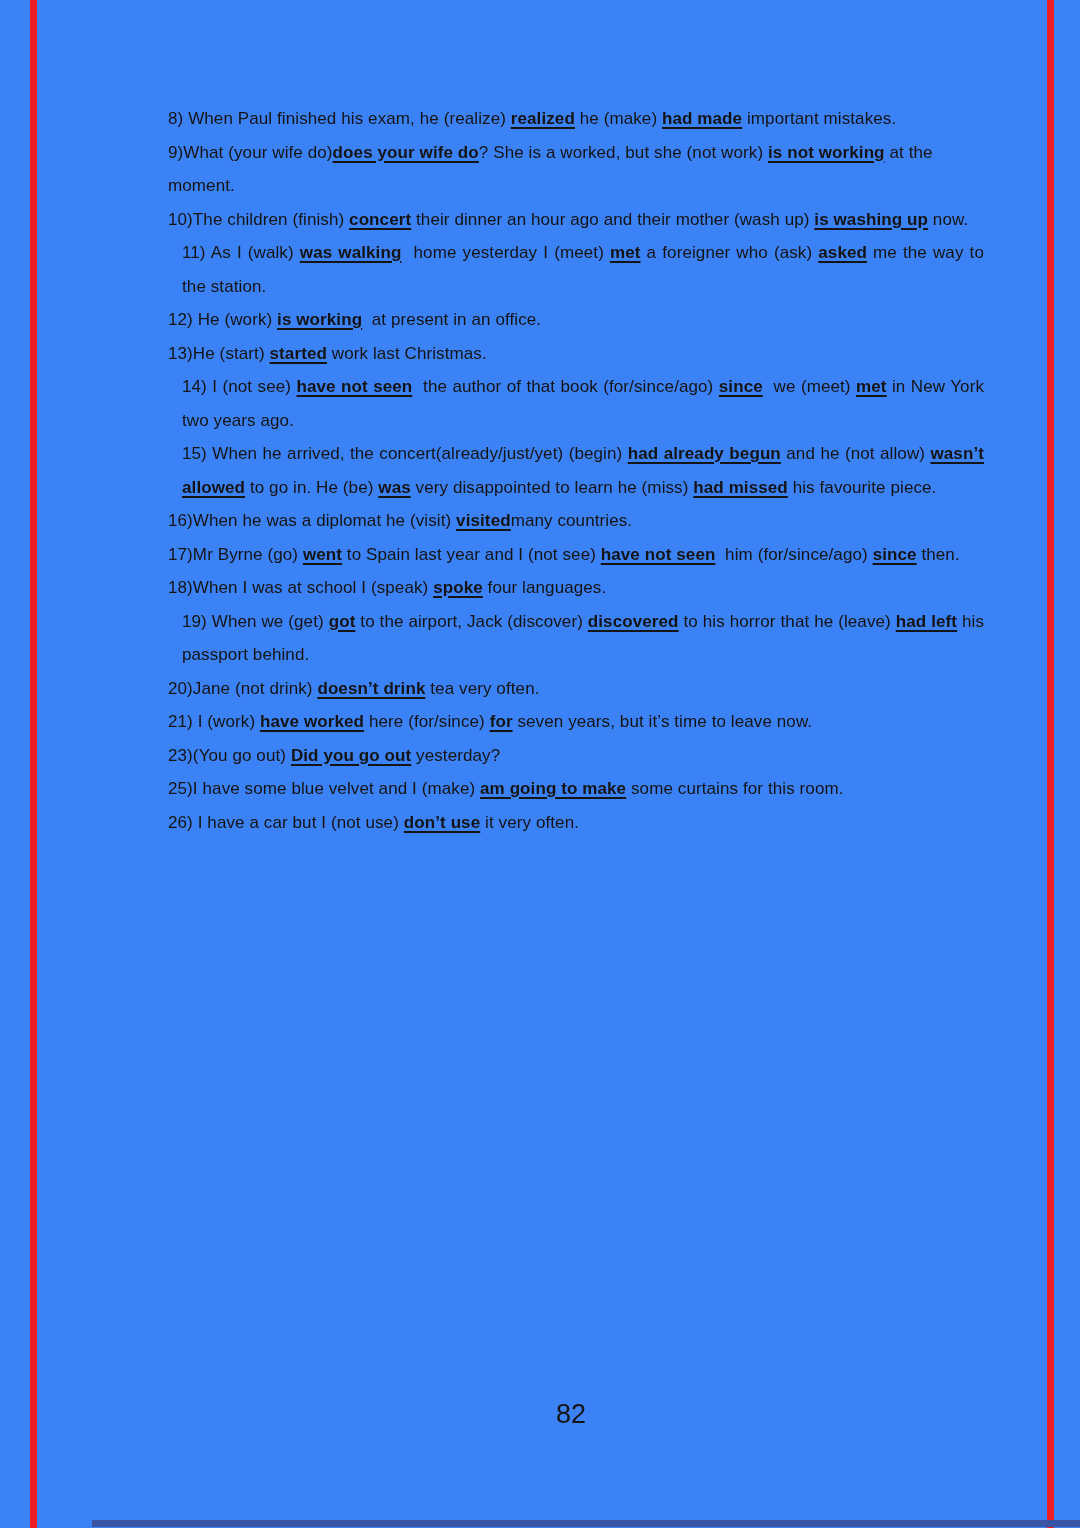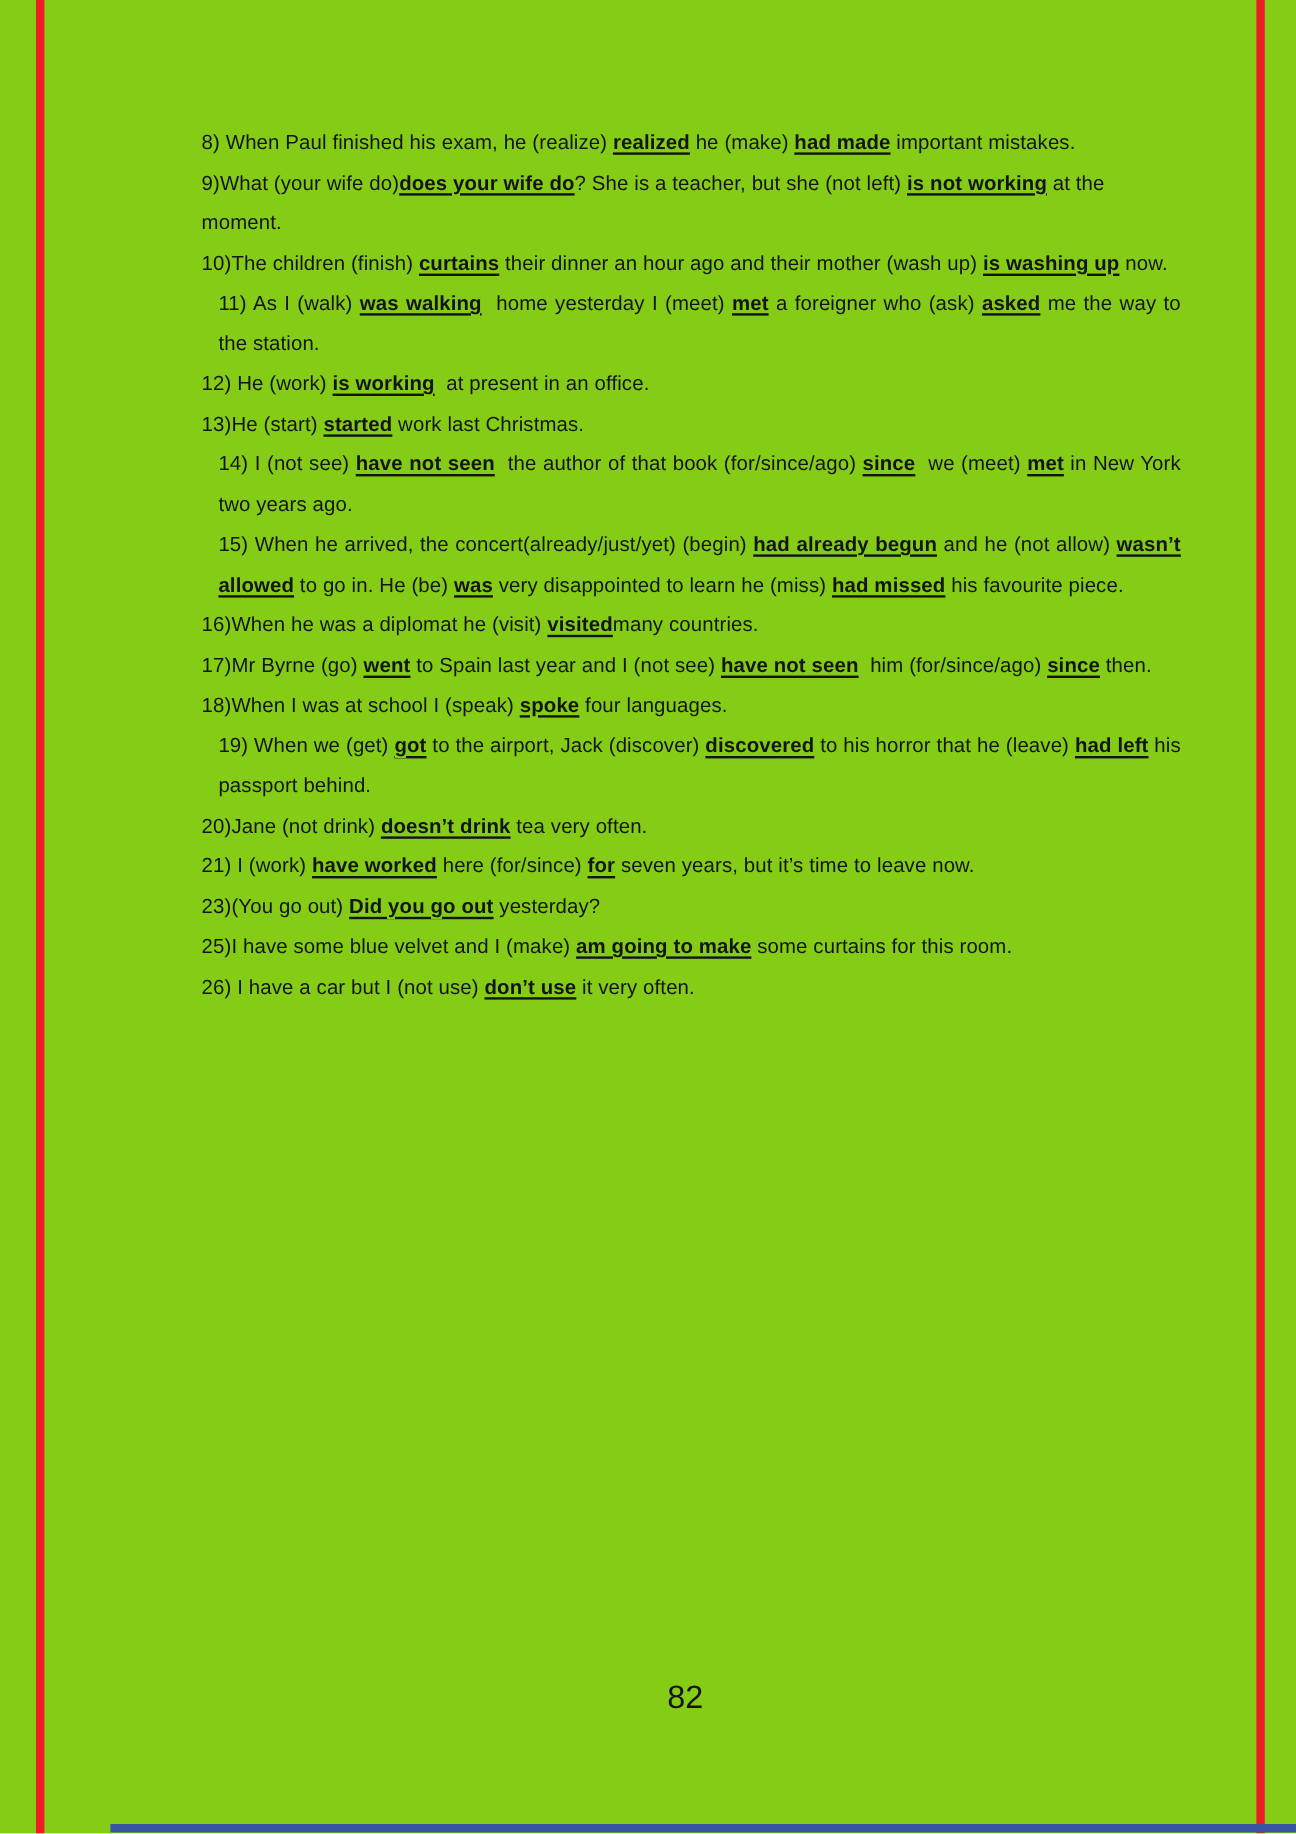--- a/index.html
+++ b/index.html
@@ -4,21 +4,21 @@
 <style>
   html, body {
     margin: 0;
     padding: 0;
     background: #ffffff;
   }
   #page {
     position: relative;
     width: 1080px;
     height: 1528px;
-    background: #84cc16;
+    background: #3b82f6;
     overflow: hidden;
     font-family: "Liberation Sans", "DejaVu Sans", sans-serif;
     color: #141414;
   }
   .edge-strip-v {
     position: absolute;
     top: 0;
     width: 7px;
     height: 1528px;
   }
@@ -64,22 +64,22 @@
 </head>
 <body>
 
 <div id="page">
   <div class="edge-strip-v" id="edge-left" style="left: 30px; background: rgb(238, 28, 37);"></div>
   <div class="edge-strip-v" id="edge-right" style="left: 1047px; background: rgb(238, 28, 37);"></div>
   <div class="edge-strip-h" id="edge-bottom" style="left: 92px; top: 1520px; width: 988px; background: rgb(59, 85, 165);"></div>
 
   <div id="text-block">
       <p><span>8) When Paul finished his exam, he (realize) </span><span class="answer">realized</span><span> he (make) </span><span class="answer">had made</span><span> important mistakes.</span></p>
-      <p><span>9)What (your wife do)</span><span class="answer">does your wife do</span><span>? She is a teacher, but she (not left) </span><span class="answer">is not working</span><span> at the moment.</span></p>
-      <p><span>10)The children (finish) </span><span class="answer">curtains</span><span> their dinner an hour ago and their mother (wash up) </span><span class="answer">is washing up</span><span> now.</span></p>
+      <p><span>9)What (your wife do)</span><span class="answer">does your wife do</span><span>? She is a worked, but she (not work) </span><span class="answer">is not working</span><span> at the moment.</span></p>
+      <p><span>10)The children (finish) </span><span class="answer">concert</span><span> their dinner an hour ago and their mother (wash up) </span><span class="answer">is washing up</span><span> now.</span></p>
       <p class="justify"><span>11) As I (walk) </span><span class="answer">was walking</span><span>&nbsp; home yesterday I (meet) </span><span class="answer">met</span><span> a foreigner who (ask) </span><span class="answer">asked</span><span> me the way to the station.</span></p>
       <p><span>12) He (work) </span><span class="answer">is working</span><span>&nbsp; at present in an office.</span></p>
       <p><span>13)He (start) </span><span class="answer">started</span><span> work last Christmas.</span></p>
       <p class="justify"><span>14) I (not see) </span><span class="answer">have not seen</span><span>&nbsp; the author of that book (for/since/ago) </span><span class="answer">since</span><span>&nbsp; we (meet) </span><span class="answer">met</span><span> in New York two years ago.</span></p>
       <p class="justify"><span>15) When he arrived, the concert(already/just/yet) (begin) </span><span class="answer">had already begun</span><span> and he (not allow) </span><span class="answer">wasn’t allowed</span><span> to go in. He (be) </span><span class="answer">was</span><span> very disappointed to learn he (miss) </span><span class="answer">had missed</span><span> his favourite piece.</span></p>
       <p><span>16)When he was a diplomat he (visit) </span><span class="answer">visited</span><span>many countries.</span></p>
       <p><span>17)Mr Byrne (go) </span><span class="answer">went</span><span> to Spain last year and I (not see) </span><span class="answer">have not seen</span><span>&nbsp; him (for/since/ago) </span><span class="answer">since</span><span> then.</span></p>
       <p><span>18)When I was at school I (speak) </span><span class="answer">spoke</span><span> four languages.</span></p>
       <p class="justify"><span>19) When we (get) </span><span class="answer">got</span><span> to the airport, Jack (discover) </span><span class="answer">discovered</span><span> to his horror that he (leave) </span><span class="answer">had left</span><span> his passport behind.</span></p>
       <p><span>20)Jane (not drink) </span><span class="answer">doesn’t drink</span><span> tea very often.</span></p>

